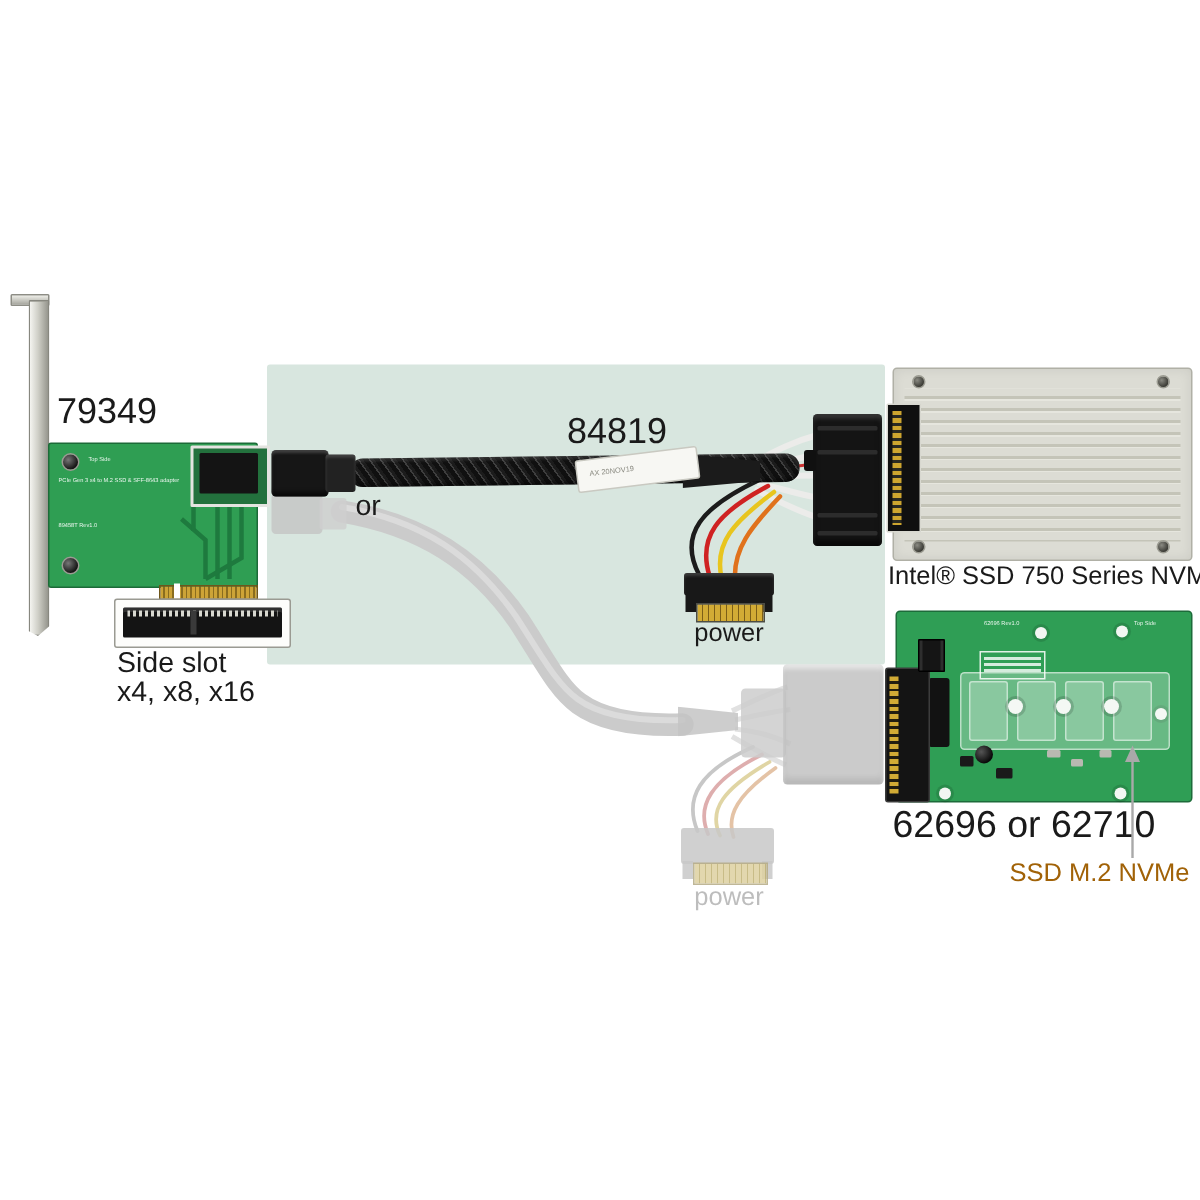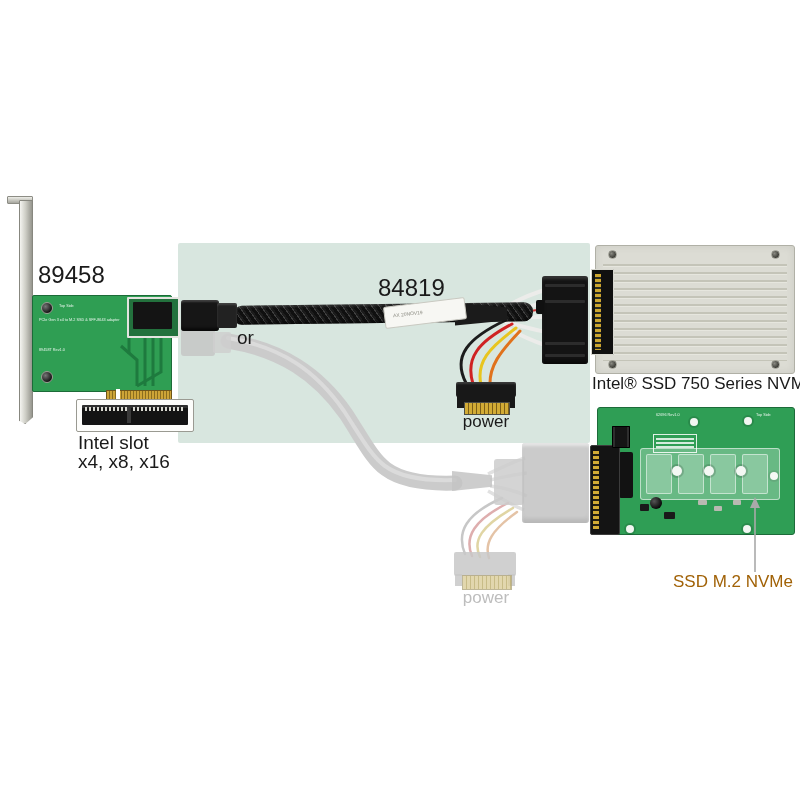--- a/index.html
+++ b/index.html
@@ -218,21 +218,21 @@
   <div class="abs sata-body" style="z-index:6"></div>
   <div class="abs sata-pins" style="z-index:7"></div>
   <div class="abs lbl" style="left:453px;top:412px;width:66px;text-align:center;font-size:17px;z-index:7">power</div>
 
   <div class="abs slot-inset" style="z-index:6">
     <div class="slot-black">
       <span class="slot-pins"></span>
         <span class="slot-div"></span>
     </div>
   </div>
-  <div class="abs lbl" style="left:78px;top:432px;font-size:19px;z-index:6">Intel slot</div>
+  <div class="abs lbl" style="left:78px;top:432px;font-size:19px;z-index:6">Side slot</div>
   <div class="abs lbl" style="left:78px;top:451px;font-size:19px;z-index:6">x4, x8, x16</div>
 
   <div class="abs ssd" style="z-index:4">
     <div class="ssd-ridges"></div>
     <div class="ssd-screw" style="left:12px;top:4px"></div>
     <div class="ssd-screw" style="right:14px;top:4px"></div>
     <div class="ssd-screw" style="left:12px;bottom:4px"></div>
     <div class="ssd-screw" style="right:14px;bottom:4px"></div>
   </div>
   <div class="abs ssd-conn" style="z-index:5">
@@ -268,23 +268,24 @@
     <div class="standoff" style="left:63px"></div>
     <div class="standoff" style="left:95px"></div>
   </div>
   <div class="abs m2slot" style="z-index:5"></div>
   <div class="abs u2recv" style="z-index:5">
     <span class="u2recv-pins"></span>
   </div>
   <div class="abs pinheader" style="z-index:5"></div>
   <div class="abs inductor" style="z-index:5"></div>
 
-  <div class="abs lbl" style="left:38px;top:261px;font-size:24px;z-index:6">89458</div>
+  <div class="abs lbl" style="left:38px;top:261px;font-size:24px;z-index:6">79349</div>
   <div class="abs lbl" style="left:378px;top:274px;font-size:24px;z-index:6">84819</div>
   <div class="abs lbl" style="left:237px;top:327px;font-size:19px;font-weight:400;z-index:6">or</div>
+  <div class="abs lbl" style="left:595px;top:536px;font-size:25px;z-index:6">62696 or 62710</div>
 
   <svg class="abs" style="left:745px;top:495px;z-index:8" width="20" height="80" viewBox="0 0 20 80">
     <line x1="10" y1="77" x2="10" y2="12" stroke="#a9a9a9" stroke-width="1.6"></line>
     <polygon points="10,2 5,13 15,13" fill="#a9a9a9"></polygon>
   </svg>
   <div class="abs lbl" style="left:673px;top:572px;font-size:17px;color:#a16207;z-index:8">SSD M.2 NVMe</div>
 
 </div>
 
 </body></html>

